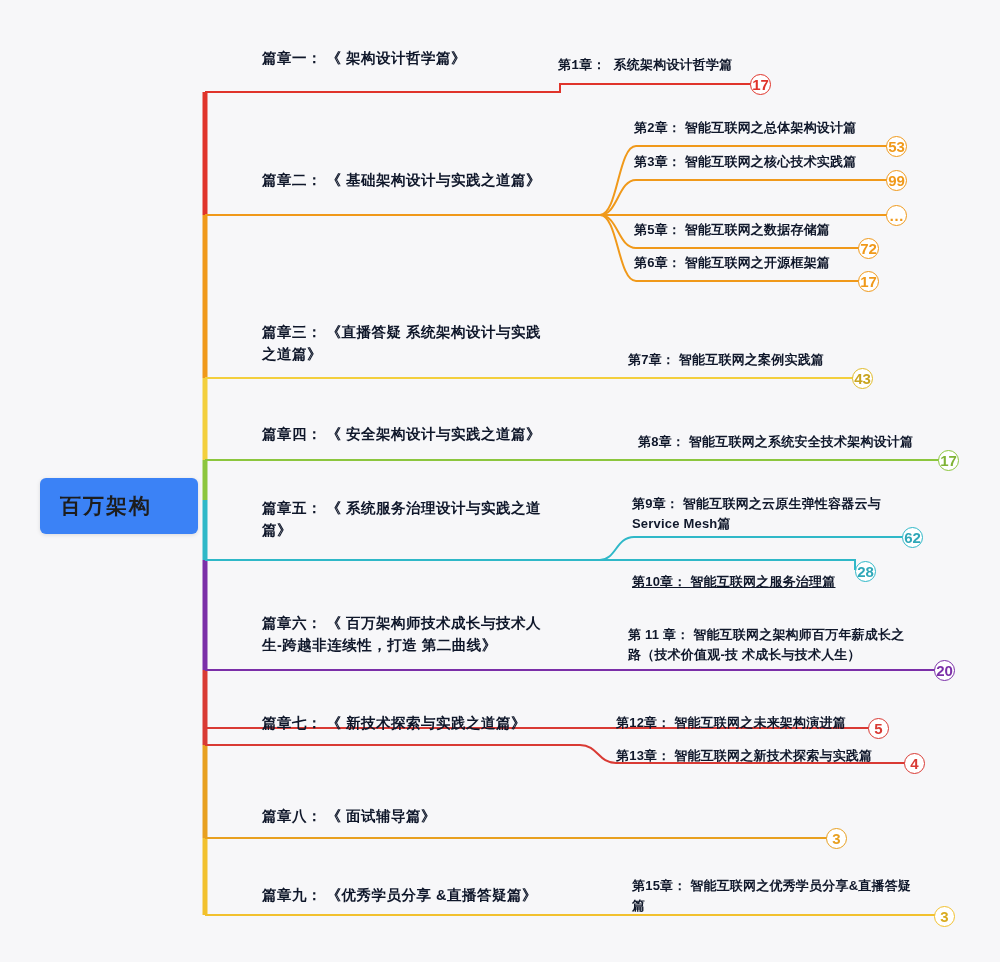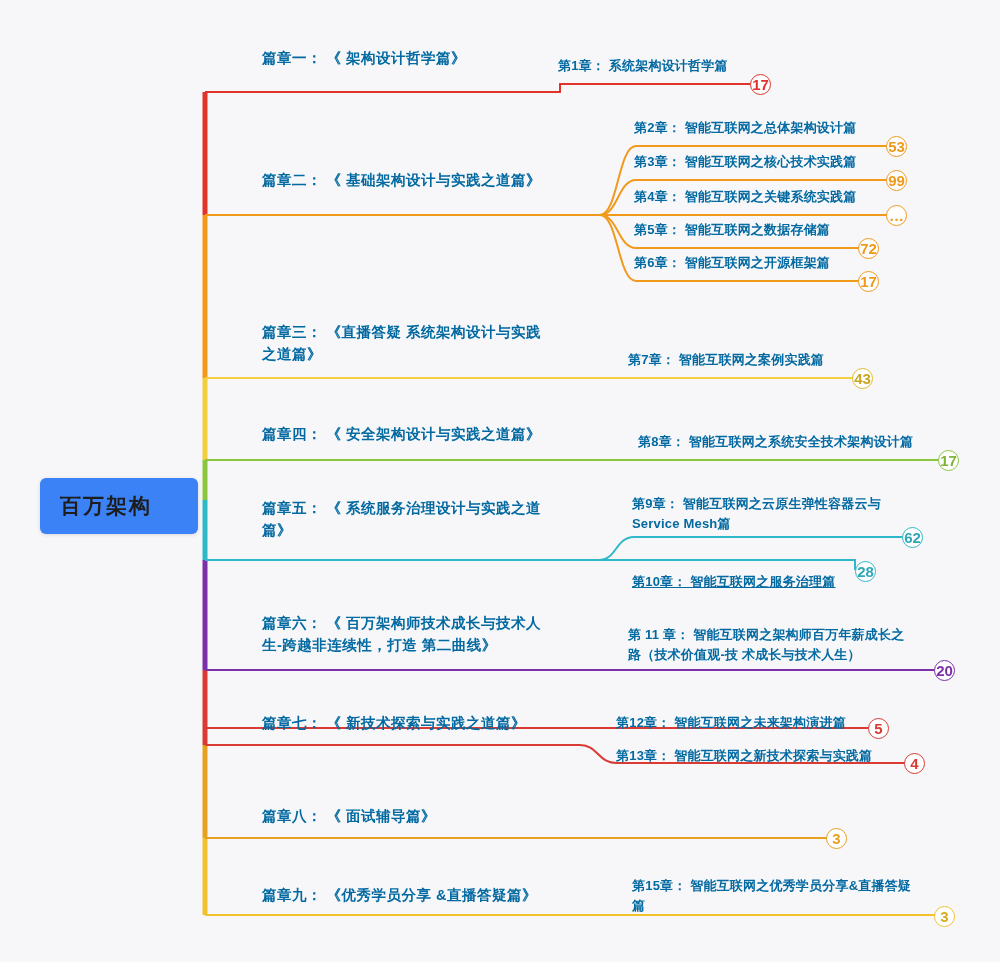--- a/index.html
+++ b/index.html
@@ -7,21 +7,21 @@
     width:1000px;height:962px;
     background:#f7f7f9;
     font-family:"Liberation Sans","DejaVu Sans",sans-serif;
     position:relative;
     overflow:hidden;
   }
   #canvas{position:absolute;left:0;top:0;width:1000px;height:962px;}
   svg#wires{position:absolute;left:0;top:0;width:1000px;height:962px;}
   .node{
     position:absolute;
-    color:#0369a1;
+    color:#0f172a;
     line-height:1.5;
     white-space:pre-line;
   }
   .root-node{
     position:absolute;
     background:#3b82f6;
     border-radius:6px;
     box-shadow:0 1px 4px rgba(0,0,0,0.12);
     font-size:21px;
     font-weight:bold;
@@ -104,30 +104,29 @@
 之道篇》</div>
   <div class="node branch-label" style="left:262px;top:424px;width:320px;">篇章四： 《 安全架构设计与实践之道篇》</div>
   <div class="node branch-label" style="left:262px;top:498px;width:310px;">篇章五： 《 系统服务治理设计与实践之道
 篇》</div>
   <div class="node branch-label" style="left:262px;top:613px;width:310px;">篇章六： 《 百万架构师技术成长与技术人
 生-跨越非连续性，打造 第二曲线》</div>
   <div class="node branch-label" style="left:262px;top:713px;width:320px;">篇章七： 《 新技术探索与实践之道篇》</div>
   <div class="node branch-label" style="left:262px;top:806px;width:280px;">篇章八： 《 面试辅导篇》</div>
   <div class="node branch-label" style="left:262px;top:885px;width:320px;">篇章九： 《优秀学员分享 &amp;直播答疑篇》</div>
 
-  <div class="node chapter-label" style="left:558px;top:56px;width:230px;">第1章：  系统架构设计哲学篇</div>
+  <div class="node chapter-label" style="left:558px;top:56px;width:230px;font-family:Liberation Mono, monospace;">第1章：  系统架构设计哲学篇</div>
   <div class="badge" style="left:750px;top:74px;border-color:#e0342b;color:#e0342b;">17</div>
 
   <div class="node chapter-label" style="left:634px;top:118px;width:260px;">第2章： 智能互联网之总体架构设计篇</div>
   <div class="badge" style="left:886px;top:136px;border-color:#f0991a;color:#f0991a;">53</div>
 
   <div class="node chapter-label" style="left:634px;top:152px;width:260px;">第3章： 智能互联网之核心技术实践篇</div>
   <div class="badge" style="left:886px;top:170px;border-color:#f0991a;color:#f0991a;">99</div>
 
-  <div class="node chapter-label" style="left:634px;top:187px;width:260px;">第4章： 智能互联网之关键系统实践篇</div>
   <div class="badge" style="left:886px;top:205px;border-color:#f0991a;color:#f0991a;">…</div>
 
   <div class="node chapter-label" style="left:634px;top:220px;width:240px;">第5章： 智能互联网之数据存储篇</div>
   <div class="badge" style="left:858px;top:238px;border-color:#f0991a;color:#f0991a;">72</div>
 
   <div class="node chapter-label" style="left:634px;top:253px;width:240px;">第6章： 智能互联网之开源框架篇</div>
   <div class="badge" style="left:858px;top:271px;border-color:#f0991a;color:#f0991a;">17</div>
 
   <div class="node chapter-label" style="left:628px;top:350px;width:240px;">第7章： 智能互联网之案例实践篇</div>
   <div class="badge" style="left:852px;top:368px;border-color:#e0bb2a;color:#c9a521;">43</div>

